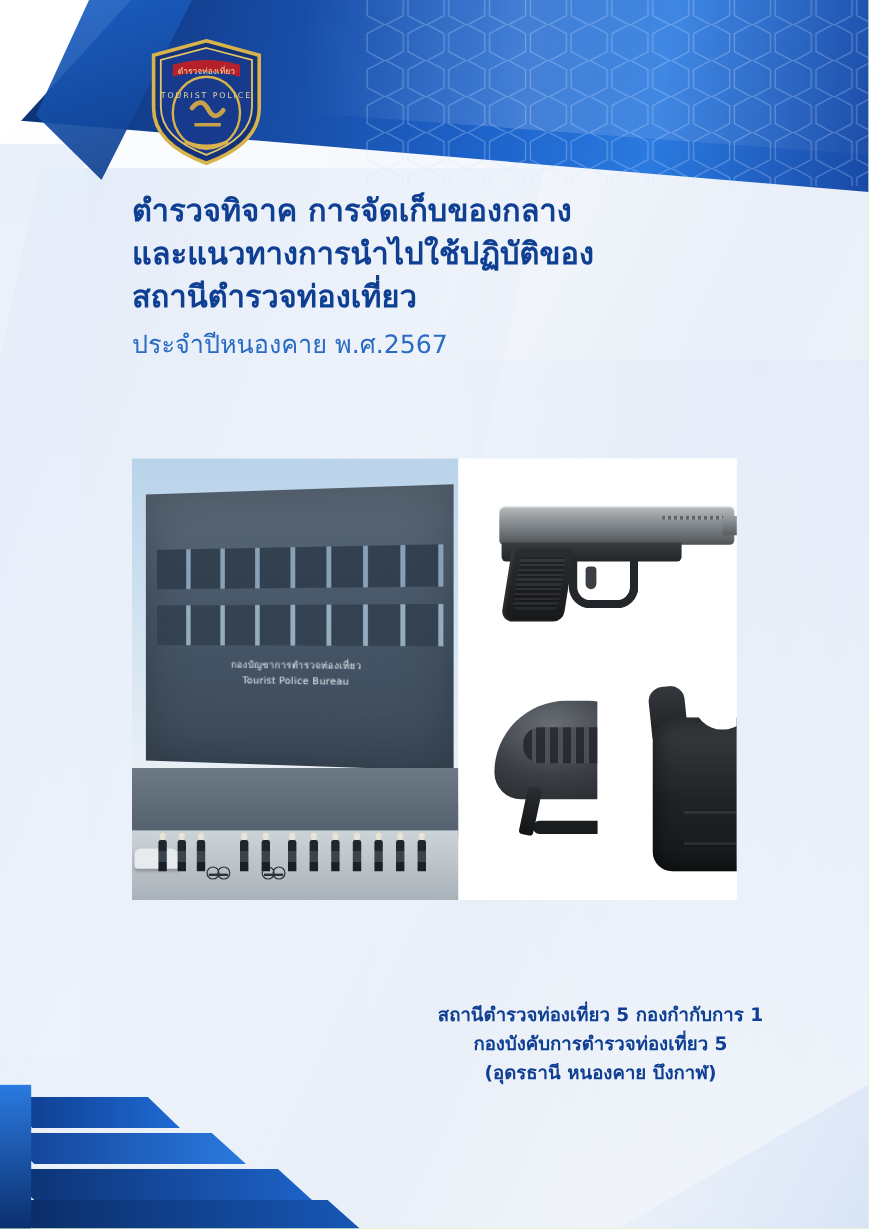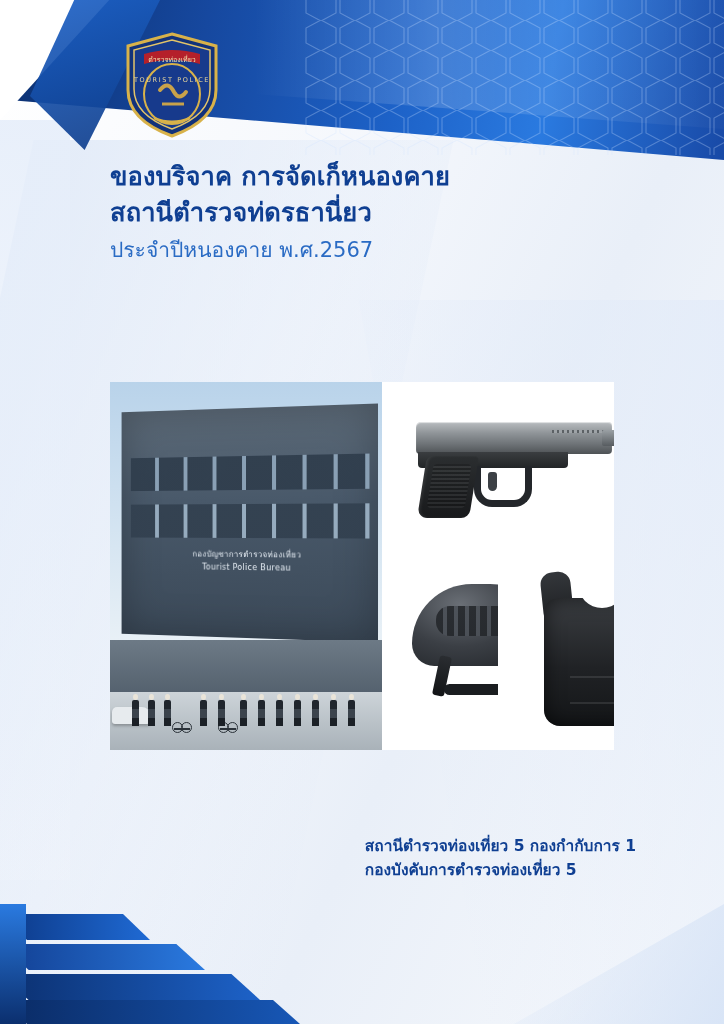--- a/index.html
+++ b/index.html
@@ -314,21 +314,21 @@
   .vest-seam {
     position: absolute; left: 26px; width: 100px; height: 2px;
     background: rgba(255,255,255,.10);
   }
   .vs1 { top: 78px; } .vs2 { top: 104px; } .vs3 { top: 130px; }
 
   
   .footer-block {
     position: absolute;
     right: 88px; top: 834px;
-    text-align: left;
+    text-align: center;
   }
   .footer-line {
     color: #0f3f92;
     font-weight: 700;
     font-size: 15.5px;
     line-height: 1.55;
     white-space: nowrap;
   }
 </style>
 </head>
@@ -375,22 +375,23 @@
       <text x="48" y="30" text-anchor="middle" font-size="7" fill="#f3e2ae" font-family="DejaVu Sans, sans-serif">ตำรวจท่องเที่ยว</text>
       <ellipse cx="48" cy="62" rx="28" ry="30" fill="none" stroke="#d8b24a" stroke-width="2"></ellipse>
       <text x="48" y="50" text-anchor="middle" font-size="6.5" fill="#e8d69c" font-family="DejaVu Sans, sans-serif" letter-spacing="1.6">TOURIST POLICE</text>
       <path d="M36 58 q8 -10 14 2 q5 9 12 0" fill="none" stroke="#c8a24a" stroke-width="4" stroke-linecap="round"></path>
       <path d="M38 72 h22" stroke="#c8a24a" stroke-width="3"></path>
       <path d="M30 86 q18 8 36 0" fill="none" stroke="#d8b24a" stroke-width="3"></path>
     </svg>
   </div>
 
   <div class="title-block">
-    <div class="title-line">ของบริจาค การจัดเก็หนองคาย</div>
-    <div class="title-line">สถานีตำรวจท่ดรธานี่ยว</div>
+    <div class="title-line">ตำรวจทิจาค การจัดเก็บของกลาง</div>
+    <div class="title-line">และแนวทางการนำไปใช้ปฏิบัติของ</div>
+    <div class="title-line">สถานีตำรวจท่องเที่ยว</div>
     <div class="subtitle-line">ประจำปีหนองคาย พ.ศ.2567</div>
   </div>
 
   <div class="collage">
 
     <div class="photo building">
       <div class="sky"></div>
       <div class="tree" style="left:-4px;"></div>
       <div class="tree" style="right:-6px;"></div>
       <div class="bldg-main">
@@ -454,15 +455,16 @@
           </div>
           <div class="vest-neck"></div>
         </div>
       </div>
     </div>
   </div>
 
   <div class="footer-block">
     <div class="footer-line">สถานีตำรวจท่องเที่ยว 5 กองกำกับการ 1</div>
     <div class="footer-line">กองบังคับการตำรวจท่องเที่ยว 5</div>
+    <div class="footer-line">(อุดรธานี หนองคาย บึงกาฬ)</div>
   </div>
 
 </div>
 
 </body></html>

